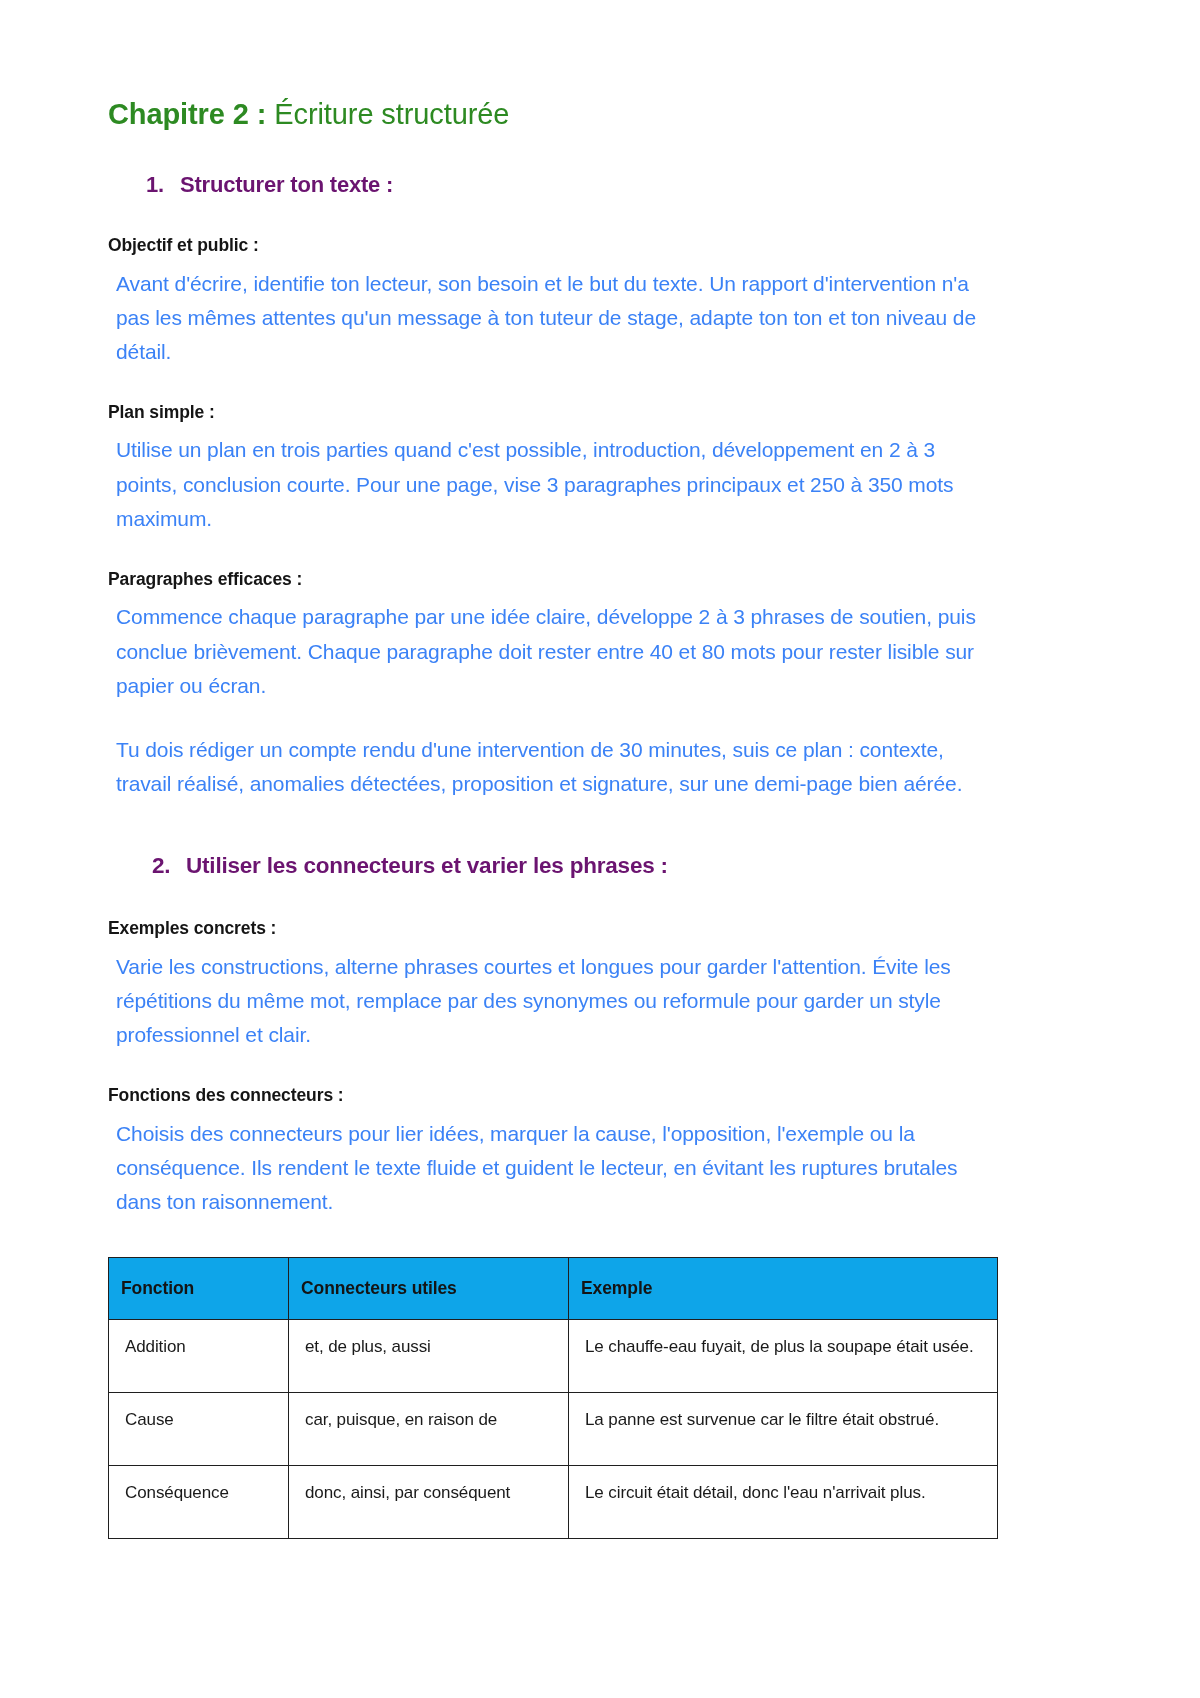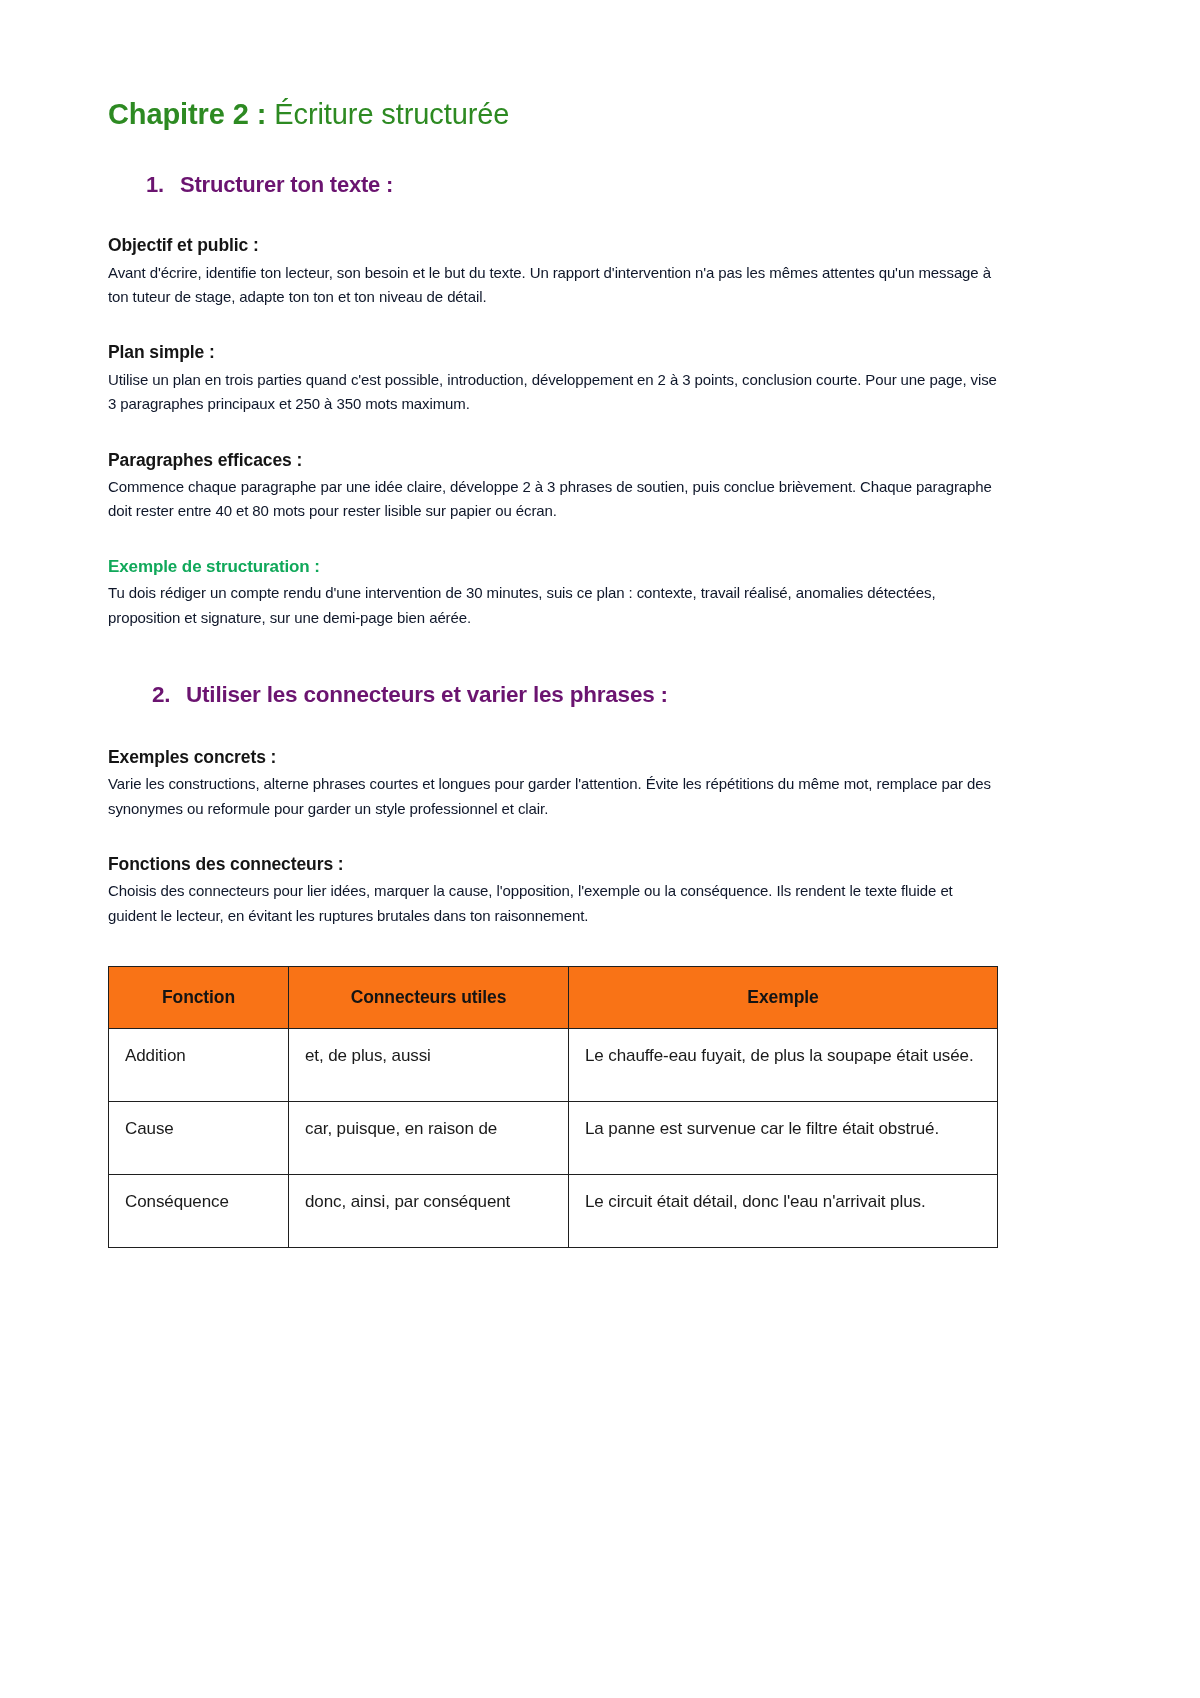--- a/index.html
+++ b/index.html
@@ -69,24 +69,24 @@
     line-height: 1.5;
     margin: 0 0 2px 0;
     color: #151515;
     letter-spacing: -0.1px;
   }
   .block-title.green {
     color: #10a85a;
     font-size: 17px;
   }
   .block-body {
-    font-size: 15px;
+    font-size: 21px;
     line-height: 1.63;
-    margin: 0;
-    color: #0f172a;
+    margin: 8px;
+    color: #3b82f6;
     max-width: 890px;
     letter-spacing: -0.1px;
   }
 
   
   .connector-table {
     border-collapse: collapse;
     width: 890px;
     margin-top: 38px;
     table-layout: fixed;
@@ -94,23 +94,23 @@
   }
   .connector-table th,
   .connector-table td {
     border: 1.6px solid #1f1f1f;
     padding: 14px 16px;
     vertical-align: top;
     line-height: 1.55;
     letter-spacing: -0.1px;
   }
   .connector-table thead th {
-    background: #f97316;
+    background: #0ea5e9;
     font-weight: 700;
-    text-align: center;
+    text-align: left;
     padding: 17px 12px;
     font-size: 17.5px;
     color: #141414;
   }
   .connector-table tbody td {
     background: #ffffff;
     text-align: left;
     font-weight: 400;
     color: #1a1a1a;
     height: 44px;
@@ -142,21 +142,20 @@
     <div class="block-title">Plan simple :</div>
     <p class="block-body">Utilise un plan en trois parties quand c'est possible, introduction, développement en 2 à 3 points, conclusion courte. Pour une page, vise 3 paragraphes principaux et 250 à 350 mots maximum.</p>
   </div>
 
   <div class="block">
     <div class="block-title">Paragraphes efficaces :</div>
     <p class="block-body">Commence chaque paragraphe par une idée claire, développe 2 à 3 phrases de soutien, puis conclue brièvement. Chaque paragraphe doit rester entre 40 et 80 mots pour rester lisible sur papier ou écran.</p>
   </div>
 
   <div class="block">
-    <div class="block-title green">Exemple de structuration :</div>
     <p class="block-body">Tu dois rédiger un compte rendu d'une intervention de 30 minutes, suis ce plan : contexte, travail réalisé, anomalies détectées, proposition et signature, sur une demi-page bien aérée.</p>
   </div>
 
   <div class="section-head second">
     <span class="num">2.</span>
     <span>Utiliser les connecteurs et varier les phrases :</span>
   </div>
 
   <div class="block">
     <div class="block-title">Exemples concrets :</div>

